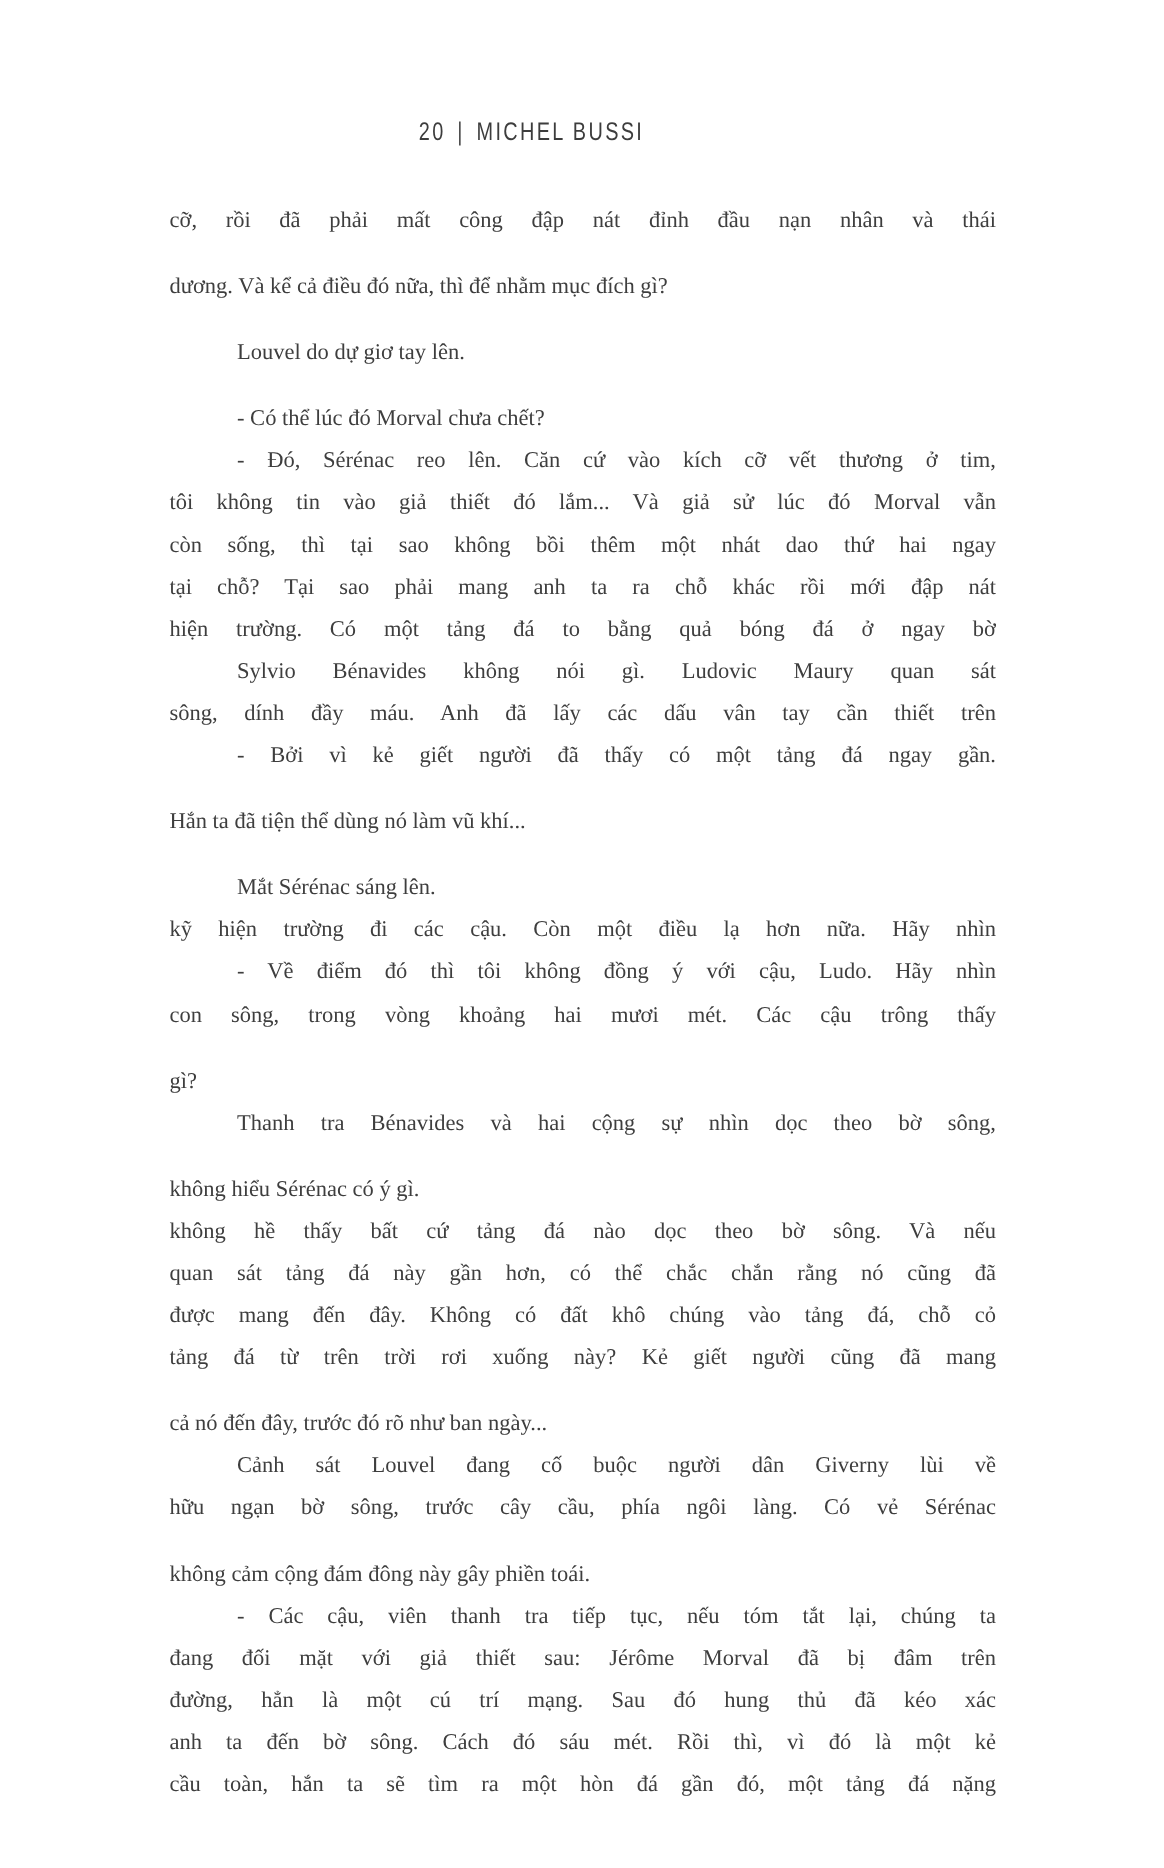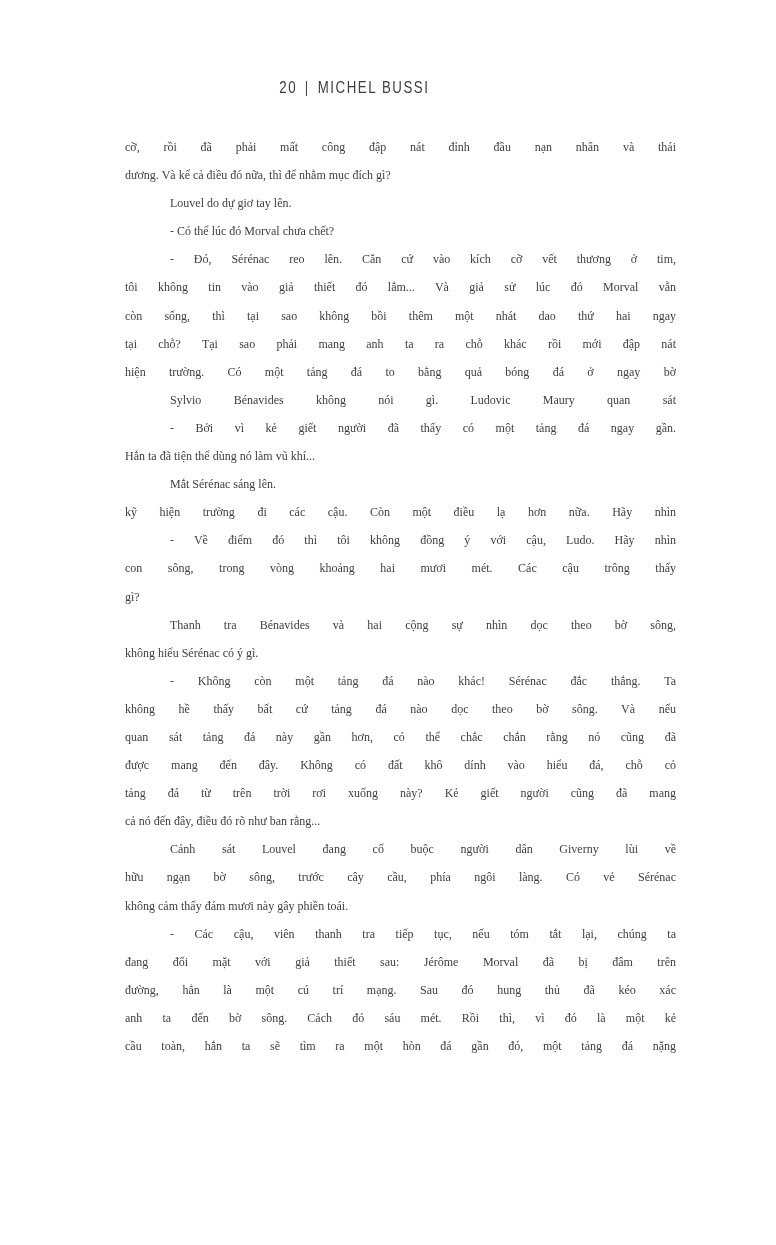--- a/index.html
+++ b/index.html
@@ -31,36 +31,37 @@
     white-space: nowrap;
   }
   .running-header .divider {
     display: inline-block;
     margin: 0 10px;
     color: #4a4a4a;
     font-weight: 300;
   }
   .body-text {
     position: absolute;
-    left: 125px;
+    left: 113px;
     top: 133px;
     width: 551px;
-    font-size: 12px;
+    font-size: 15px;
     line-height: 28.1px;
   }
   .paragraph { margin: 0; padding: 0; }
   .line {
     height: 28.1px;
     overflow: hidden;
     text-align: justify;
     text-align-last: justify;
     -moz-text-align-last: justify;
   }
   .line.last {
     text-align-last: left;
+    margin-top: 16px;
     -moz-text-align-last: left;
   }
   .line.indent { padding-left: 45px; }
 </style>
 </head>
 <body>
 
 <div class="page">
 
   <div class="running-header">
@@ -82,50 +83,50 @@
       </div>
       <div class="paragraph">
         <div class="line indent">- Đó, Sérénac reo lên. Căn cứ vào kích cỡ vết thương ở tim,</div>
         <div class="line">tôi không tin vào giả thiết đó lắm... Và giả sử lúc đó Morval vẫn</div>
         <div class="line">còn sống, thì tại sao không bồi thêm một nhát dao thứ hai ngay</div>
         <div class="line">tại chỗ? Tại sao phải mang anh ta ra chỗ khác rồi mới đập nát</div>
       </div>
       <div class="paragraph">
         <div class="line">hiện trường. Có một tảng đá to bằng quả bóng đá ở ngay bờ</div>
         <div class="line indent">Sylvio Bénavides không nói gì. Ludovic Maury quan sát</div>
+        <div class="line">sông, dính đầy máu. Anh đã lấy các dấu vân tay cần thiết trên</div>
       </div>
       <div class="paragraph">
         <div class="line indent">- Bởi vì kẻ giết người đã thấy có một tảng đá ngay gần.</div>
         <div class="line last">Hắn ta đã tiện thể dùng nó làm vũ khí...</div>
       </div>
       <div class="paragraph">
         <div class="line indent last">Mắt Sérénac sáng lên.</div>
       </div>
       <div class="paragraph">
         <div class="line">kỹ hiện trường đi các cậu. Còn một điều lạ hơn nữa. Hãy nhìn</div>
         <div class="line indent">- Về điểm đó thì tôi không đồng ý với cậu, Ludo. Hãy nhìn</div>
         <div class="line">con sông, trong vòng khoảng hai mươi mét. Các cậu trông thấy</div>
         <div class="line last">gì?</div>
       </div>
       <div class="paragraph">
         <div class="line indent">Thanh tra Bénavides và hai cộng sự nhìn dọc theo bờ sông,</div>
         <div class="line last">không hiểu Sérénac có ý gì.</div>
       </div>
       <div class="paragraph">
-        <div class="line indent">- Không còn một tảng đá nào khác! Sérénac đắc thắng. Ta</div>
         <div class="line">không hề thấy bất cứ tảng đá nào dọc theo bờ sông. Và nếu</div>
         <div class="line">quan sát tảng đá này gần hơn, có thể chắc chắn rằng nó cũng đã</div>
-        <div class="line">được mang đến đây. Không có đất khô dính vào hiểu đá, chỗ cỏ</div>
+        <div class="line">được mang đến đây. Không có đất khô chúng vào tảng đá, chỗ cỏ</div>
         <div class="line">tảng đá từ trên trời rơi xuống này? Kẻ giết người cũng đã mang</div>
-        <div class="line last">cả nó đến đây, điều đó rõ như ban rằng...</div>
+        <div class="line last">cả nó đến đây, trước đó rõ như ban ngày...</div>
       </div>
       <div class="paragraph">
         <div class="line indent">Cảnh sát Louvel đang cố buộc người dân Giverny lùi về</div>
         <div class="line">hữu ngạn bờ sông, trước cây cầu, phía ngôi làng. Có vẻ Sérénac</div>
-        <div class="line last">không cảm thấy đám mươi này gây phiền toái.</div>
+        <div class="line last">không cảm cộng đám đông này gây phiền toái.</div>
       </div>
       <div class="paragraph">
         <div class="line indent">- Các cậu, viên thanh tra tiếp tục, nếu tóm tắt lại, chúng ta</div>
         <div class="line">đang đối mặt với giả thiết sau: Jérôme Morval đã bị đâm trên</div>
         <div class="line">đường, hẳn là một cú trí mạng. Sau đó hung thủ đã kéo xác</div>
         <div class="line">anh ta đến bờ sông. Cách đó sáu mét. Rồi thì, vì đó là một kẻ</div>
         <div class="line">cầu toàn, hắn ta sẽ tìm ra một hòn đá gần đó, một tảng đá nặng</div>
       </div>
     </div>
 

